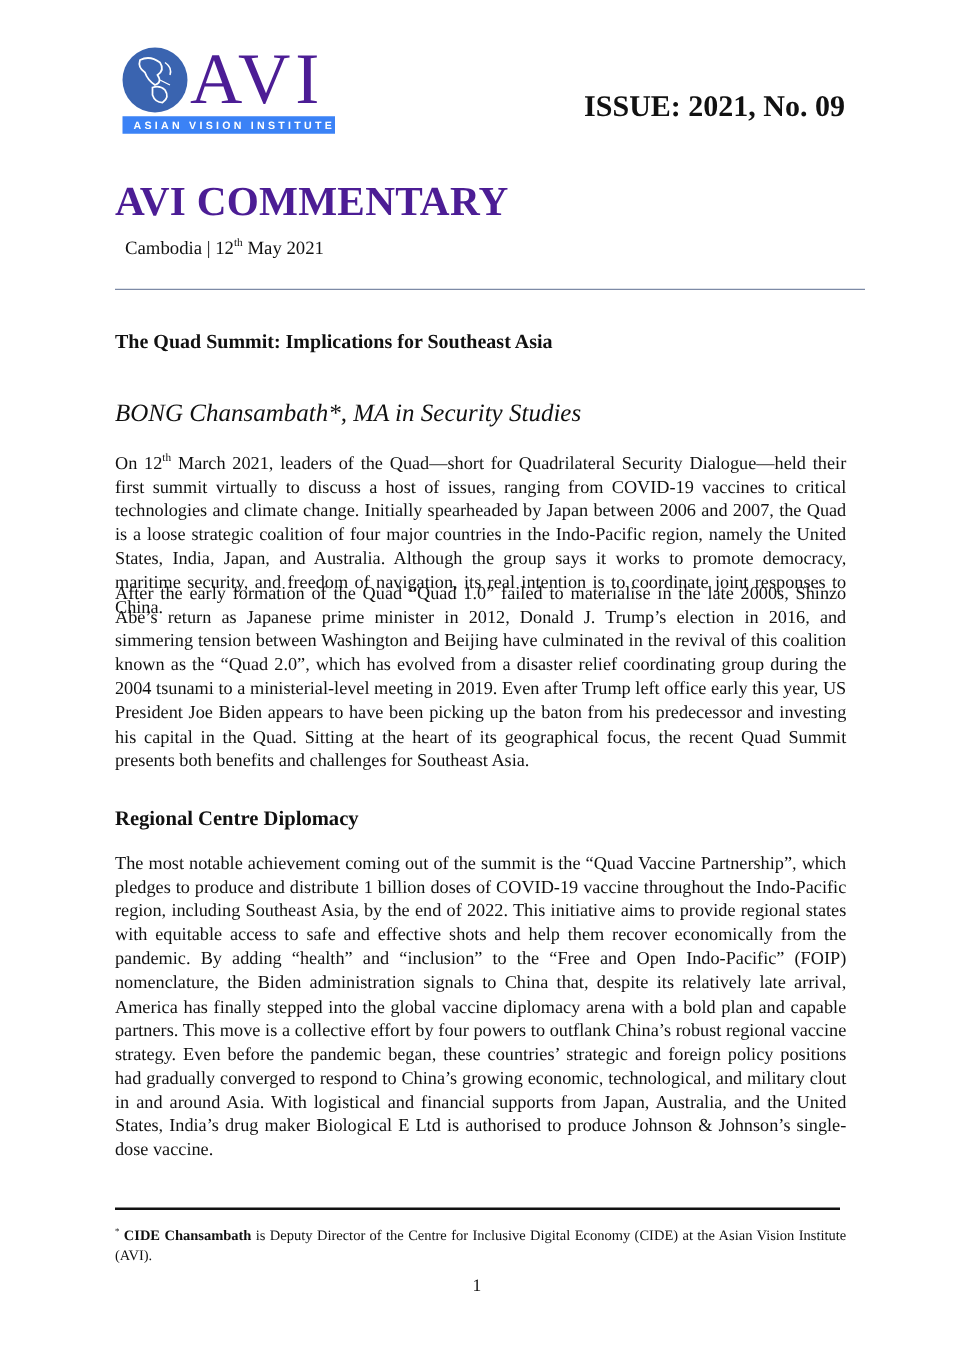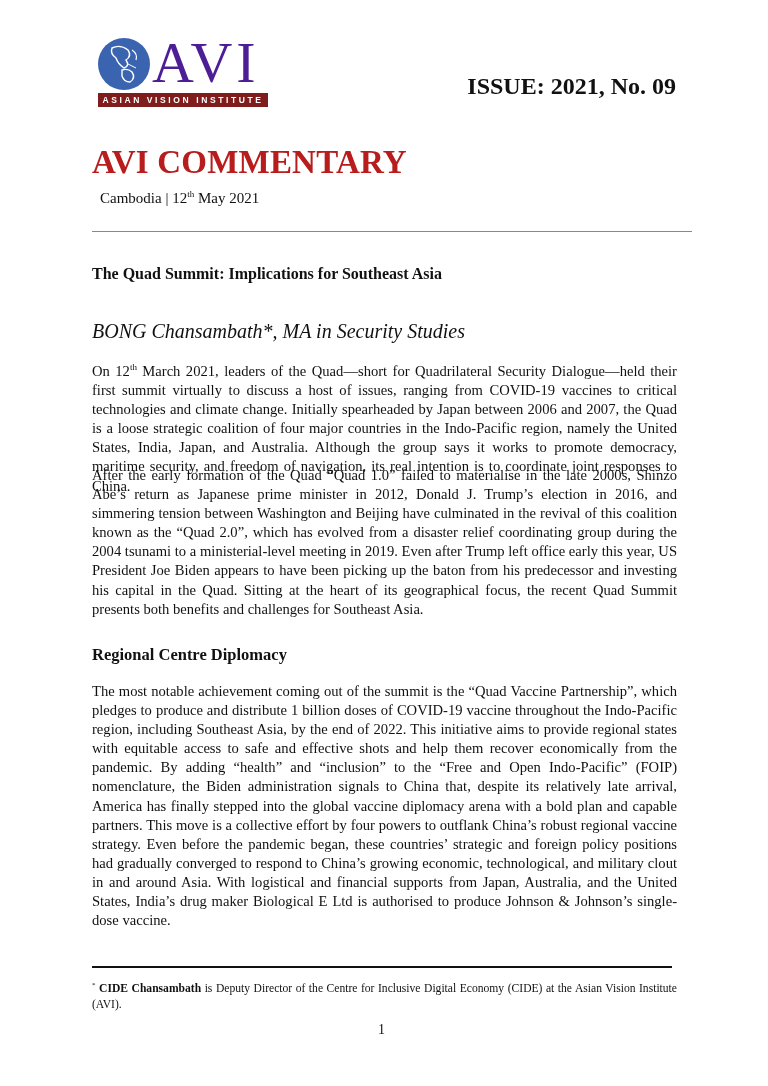--- a/index.html
+++ b/index.html
@@ -11,29 +11,29 @@
   .logo .globe {
     position: absolute; left: 0; top: 0; width: 52px; height: 52px; border-radius: 50%;
     background: #3a64b0; overflow: hidden;
   }
   .logo .wordmark {
     position: absolute; left: 54px; top: -6px; font-size: 58px; color: #4c1d95;
     letter-spacing: 4px; line-height: 62px; font-family: "Liberation Serif", serif;
   }
   .logo .banner {
     position: absolute; left: 0; top: 55px; width: 170px; height: 14px;
-    background: #7f1d1d; color: #fff; font-family: "Liberation Sans", sans-serif;
-    font-weight: bold; font-size: 8.5px; letter-spacing: 2.6px; text-align: center; line-height: 14px;
+    background: #3b82f6; color: #fff; font-family: "Liberation Sans", sans-serif;
+    font-weight: bold; font-size: 8.5px; letter-spacing: 2.6px; text-align: right; line-height: 14px;
   }
   .issue {
     position: absolute; right: 92px; top: 73px; font-weight: bold; font-size: 24px;
   }
   .commentary-title {
     position: absolute; left: 92px; top: 144px; font-size: 33px; font-weight: bold;
-    color: #b91c1c; letter-spacing: 0.2px;
+    color: #4c1d95; letter-spacing: 0.2px;
   }
   .dateline {
     position: absolute; left: 100px; top: 189px; font-size: 15px; font-weight: normal;
   }
   .dateline sup { font-size: 9px; }
   .divider {
     position: absolute; left: 92px; top: 231px; width: 600px; height: 1px; background: #7d8aa6;
   }
   .article-title {
     position: absolute; left: 92px; top: 265px; font-size: 16px; font-weight: bold;

